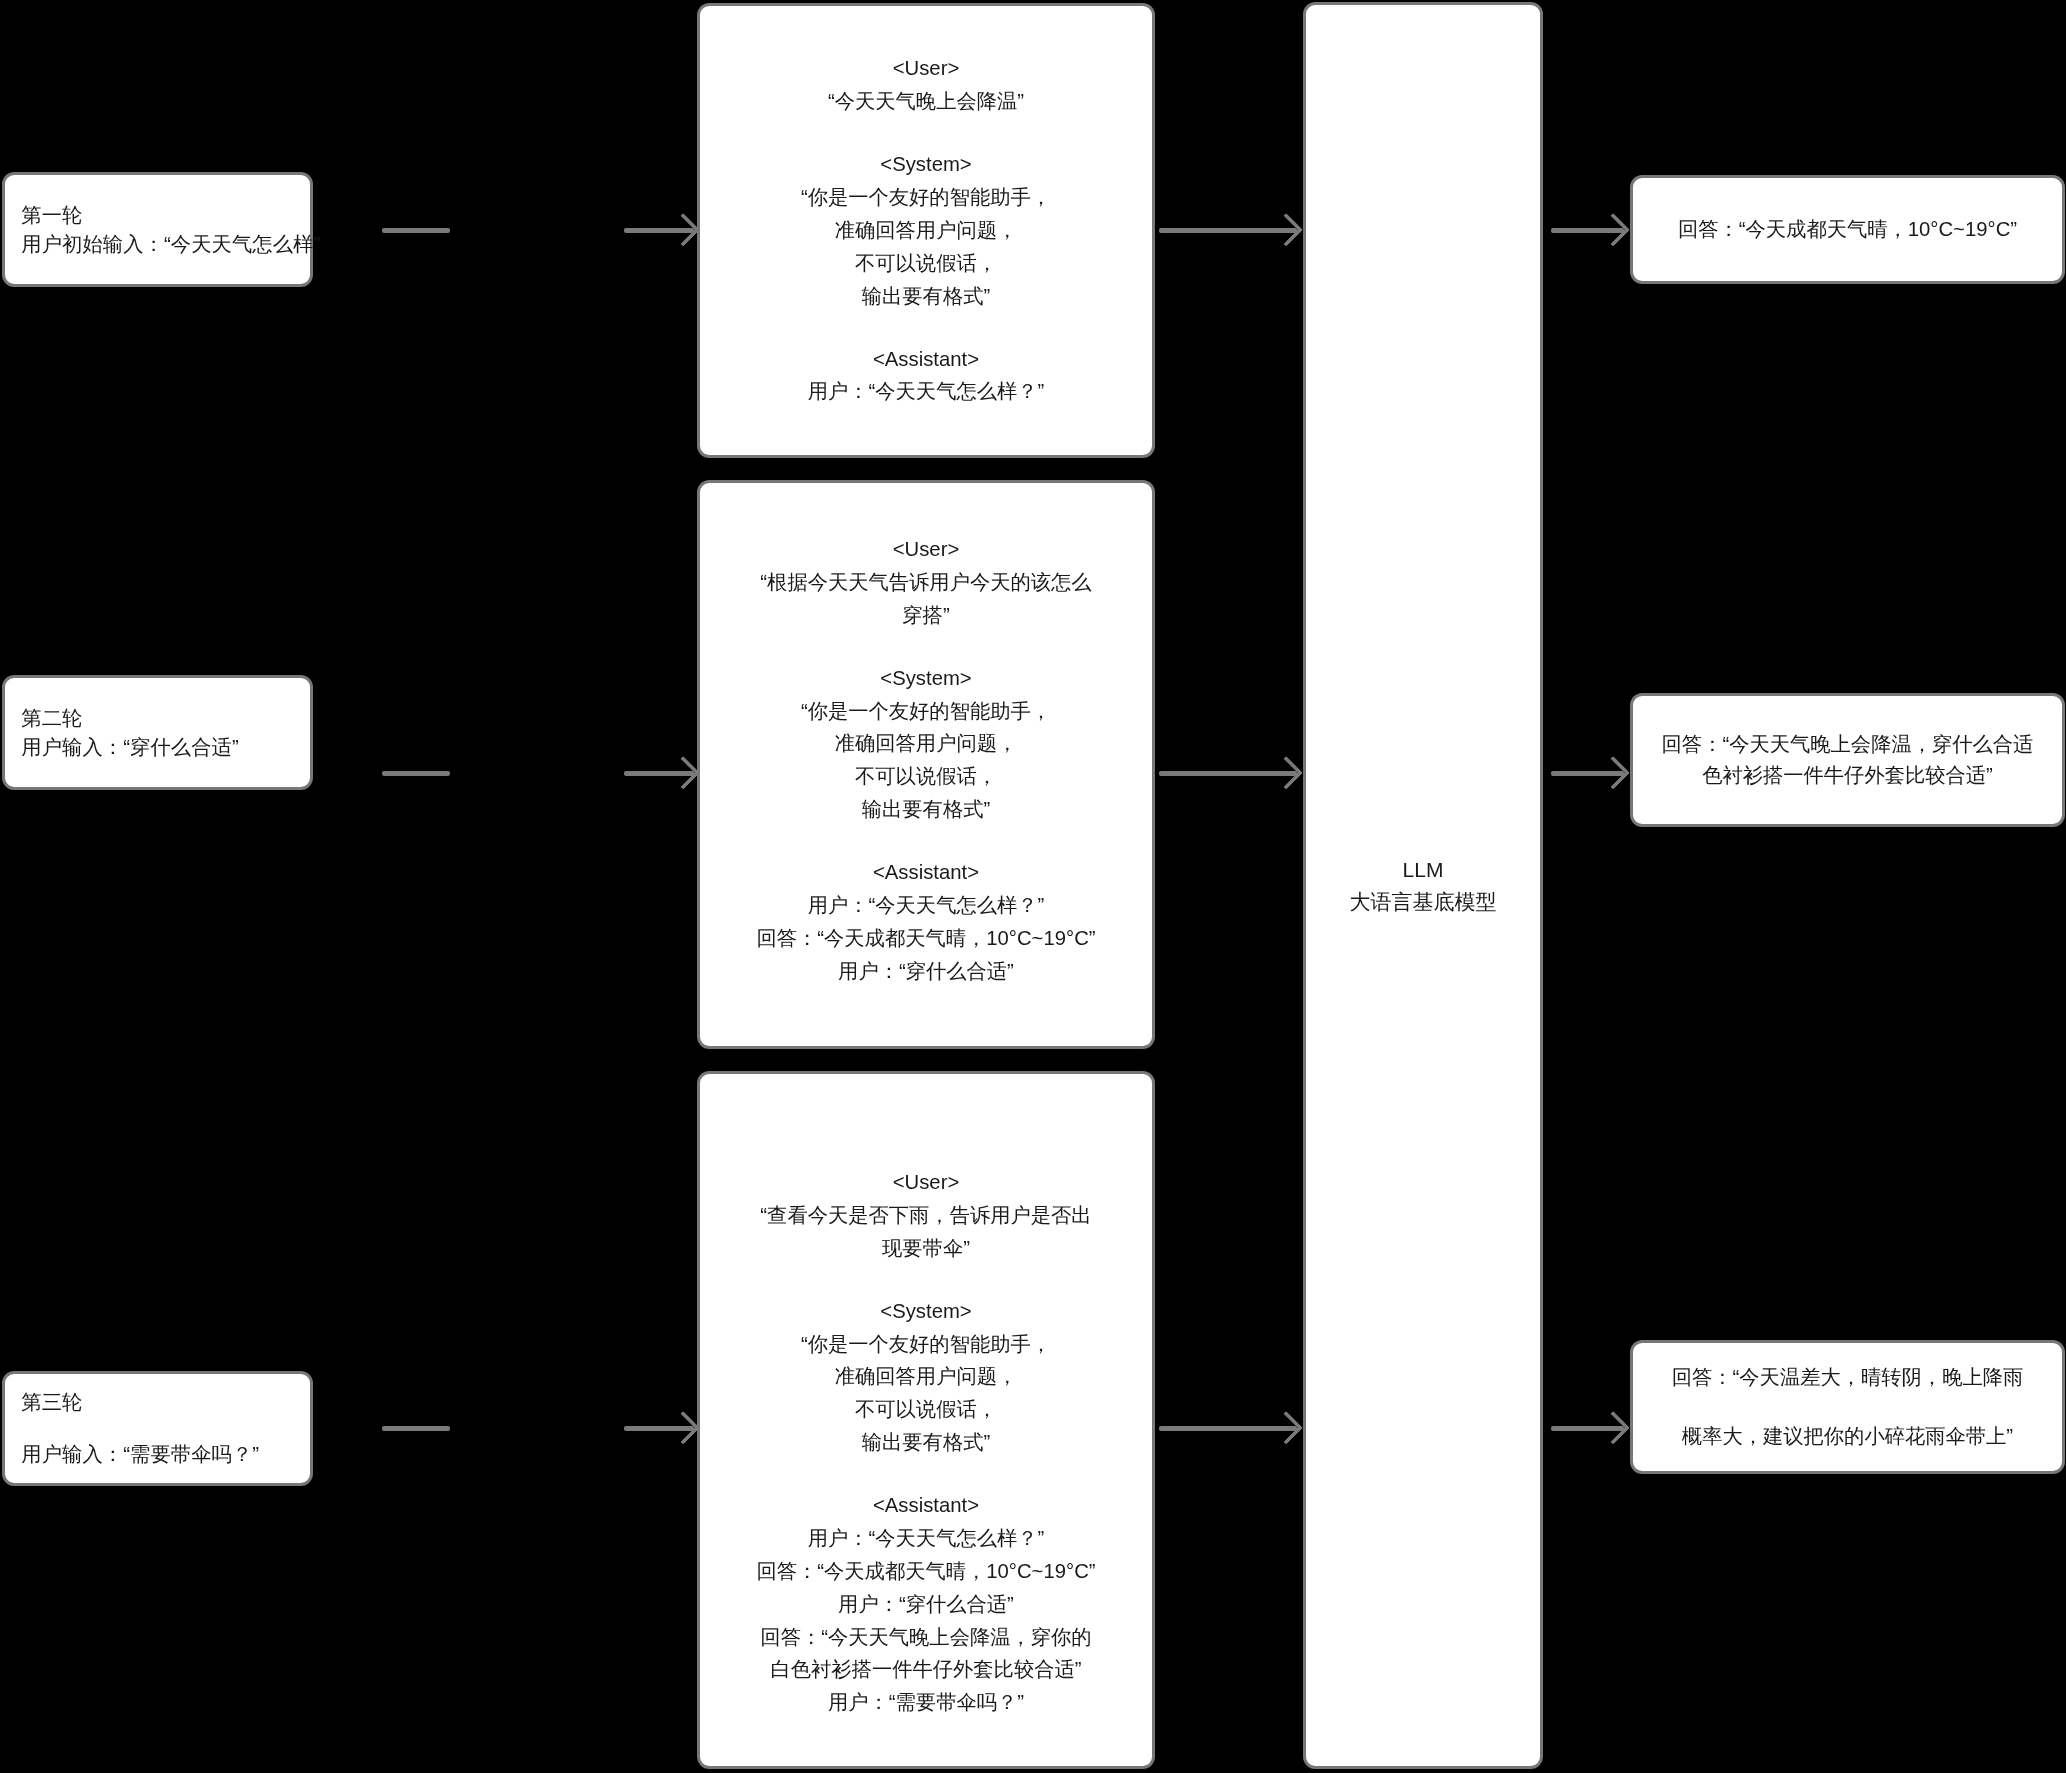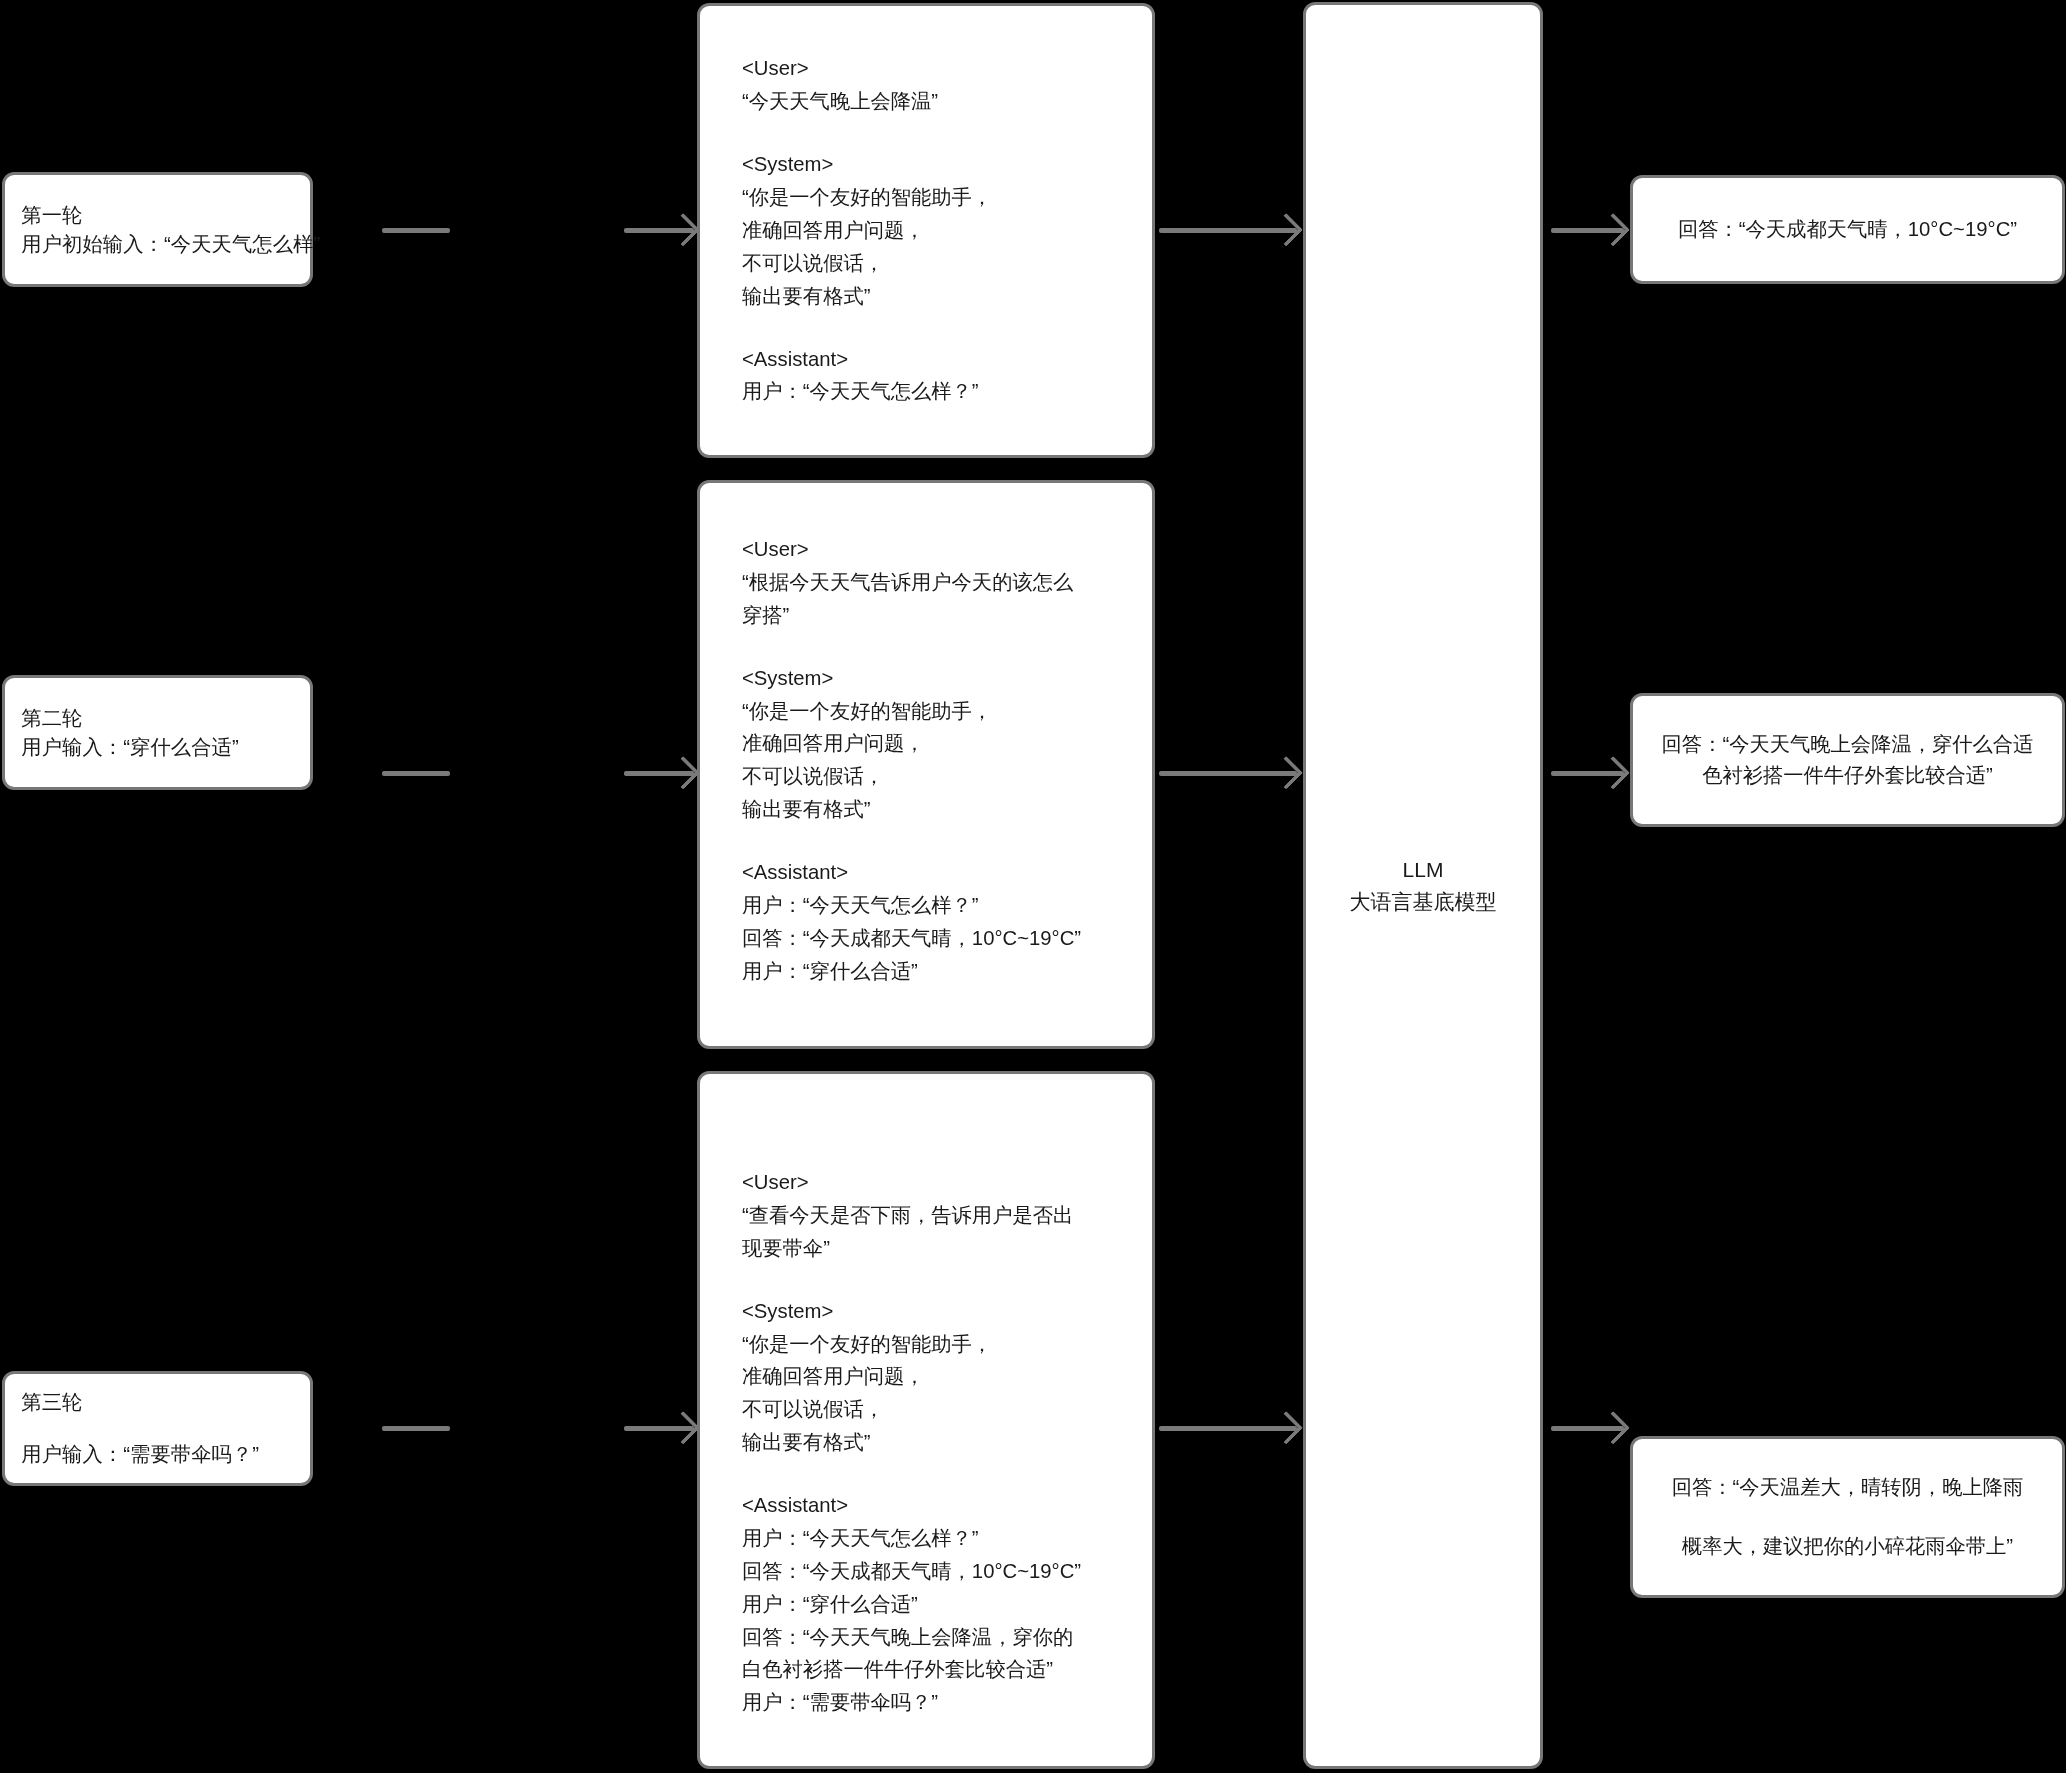--- a/index.html
+++ b/index.html
@@ -53,21 +53,21 @@
 
   
   .prompt-node {
     left: 697px;
     width: 458px;
     padding: 0 42px;
     font-size: 20.3px;
     line-height: 1.62;
     justify-content: flex-start;
   }
-  .prompt-node .blk { margin-bottom: 30px; }
+  .prompt-node .blk { margin-bottom: 30px; text-align: center; }
   .prompt-node .blk:last-child { margin-bottom: 0; }
   .prompt-node .tag { white-space: pre; }
 
   #prompt-1 { top: 3.4px;    height: 455px; padding-top: 46px; }
   #prompt-2 { top: 480px;  height: 569px; padding-top: 50px; }
   #prompt-3 { top: 1071px; height: 698px; padding-top: 92px; }
 
   
   #llm-node {
     left: 1303px;
@@ -85,21 +85,21 @@
   .answer-node {
     left: 1630px;
     width: 435px;
     padding: 0 23px;
     font-size: 20.3px;
     line-height: 1.52;
     text-align: center;
   }
   #answer-1 { top: 175px;  height: 109px; }
   #answer-2 { top: 693px; height: 134px; }
-  #answer-3 { top: 1436px; height: 162px; gap: 28px; }
+  #answer-3 { top: 1340px; height: 134px; gap: 28px; }
 
   
   .stub {
     position: absolute;
     height: 4.7px;
     background: #7a7a7a;
     border-radius: 2px;
   }
   .arrow {
     position: absolute;

